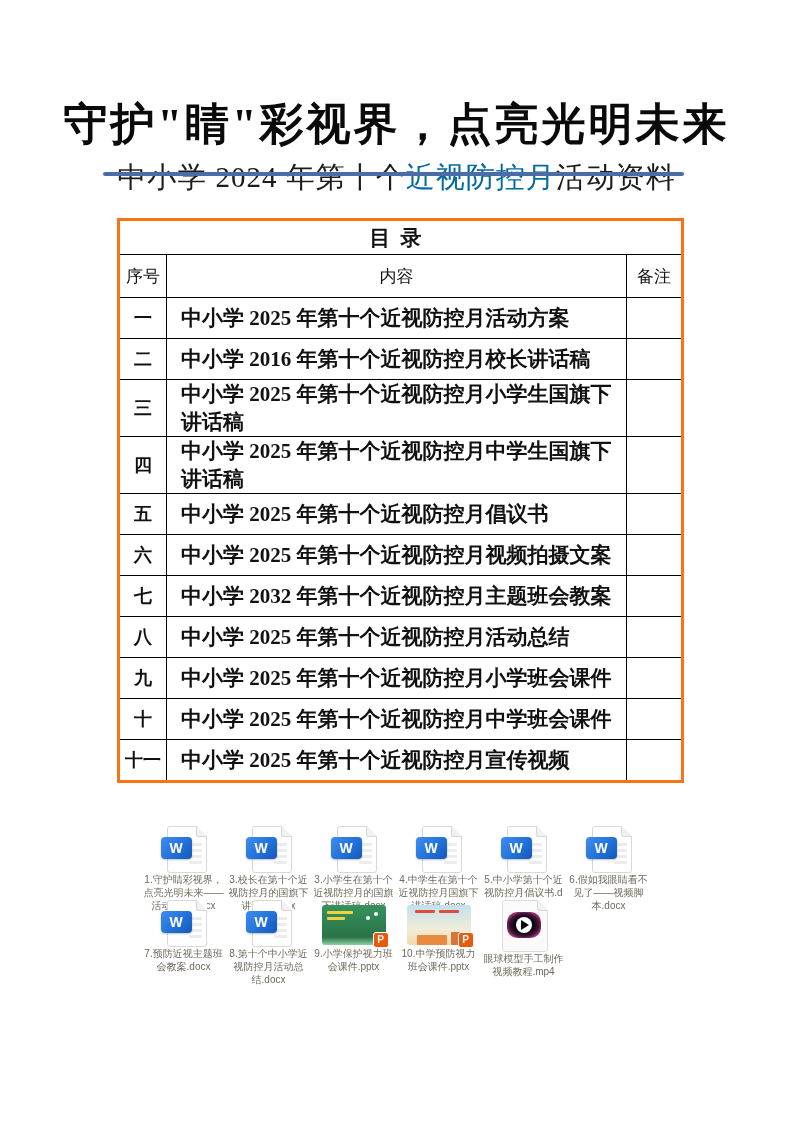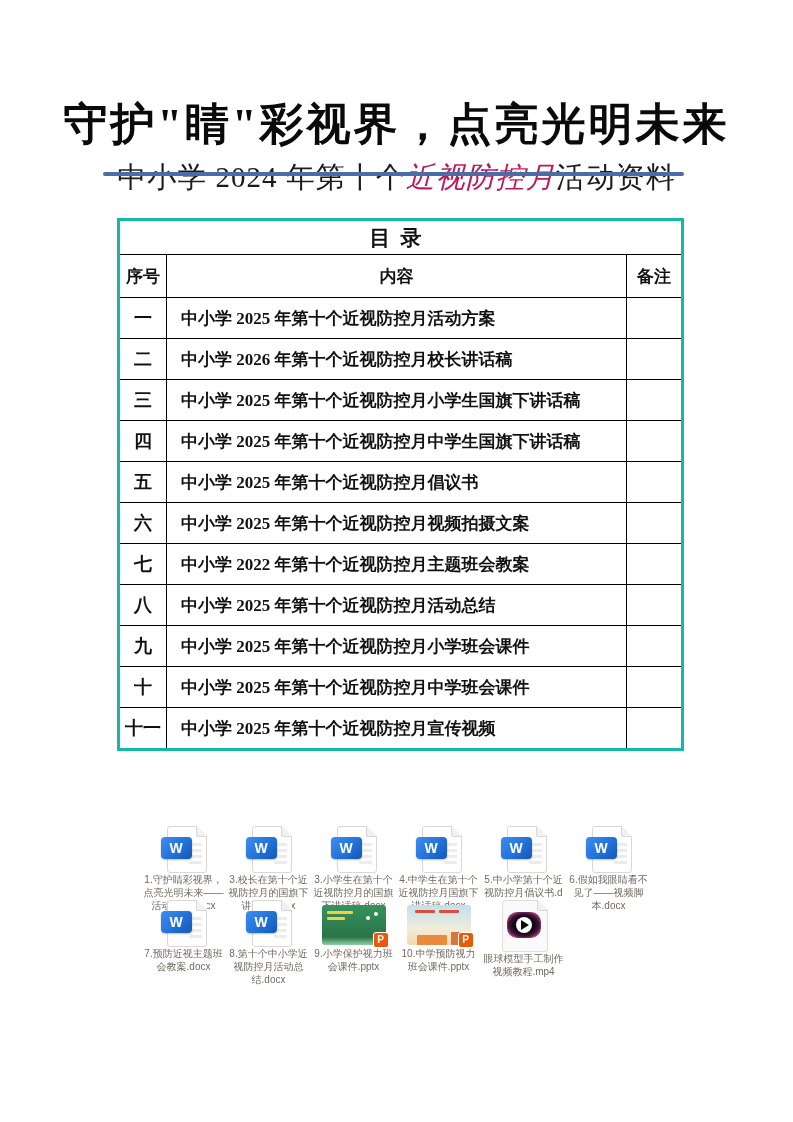--- a/index.html
+++ b/index.html
@@ -15,41 +15,41 @@
     margin:96px 0 0 0;text-align:center;
     font-size:44px;font-weight:bold;letter-spacing:3px;
     font-family:"Liberation Serif","DejaVu Serif",serif;
     color:#0a0a0a;line-height:1.3;
   }
   .subtitle-wrap{text-align:center;margin-top:6px;}
   .subtitle{
     position:relative;display:inline-block;
     font-size:29px;letter-spacing:1px;color:#1c1c1c;line-height:1.25;
   }
-  .subtitle .hl{color:#be185d;font-style:italic;}
+  .subtitle .hl{color:#0369a1;}
   .strike{
     position:absolute;left:-14px;right:-8px;top:13px;height:4px;
     background:#4a6da7;border-radius:2px;
   }
 
   
   table.toc{
     border-collapse:collapse;table-layout:fixed;
     position:absolute;left:117px;top:218px;width:564px;
     font-family:"Liberation Serif","DejaVu Serif",serif;
   }
   table.toc td,table.toc th{border:1.5px solid #000;}
-  table.toc{border:3px solid #14b8a6;}
+  table.toc{border:3px solid #f97316;}
   th.toc-title{
     height:33px;font-size:21px;font-weight:bold;letter-spacing:10px;
     text-align:center;padding:0;
   }
-  tr.cols th{height:42px;font-size:17px;font-weight:bold;text-align:center;padding:0;}
+  tr.cols th{height:42px;font-size:17px;font-weight:normal;text-align:center;padding:0;}
   col.c-idx{width:48px;} col.c-content{width:460px;} col.c-note{width:56px;}
-  tr.row td{height:40px;font-size:17px;font-weight:bold;padding:0;}
+  tr.row td{height:40px;font-size:21px;font-weight:bold;padding:0;}
   tr.row td.idx{text-align:center;font-size:18px;}
   tr.row td.content{text-align:left;padding-left:14px;}
 
   
   .icons-grid{
     position:absolute;left:141px;width:512px;
     display:grid;grid-template-columns:repeat(6,85px);justify-items:center;
     font-family:"Liberation Sans","DejaVu Sans",sans-serif;
   }
   #icons-row1{top:826px;}
@@ -151,21 +151,21 @@
       </tr>
     </thead>
     <tbody id="toc-body">
         <tr class="row">
           <td class="idx">一</td>
           <td class="content">中小学 2025 年第十个近视防控月活动方案</td>
           <td class="note"></td>
         </tr>
         <tr class="row">
           <td class="idx">二</td>
-          <td class="content">中小学 2026 年第十个近视防控月校长讲话稿</td>
+          <td class="content">中小学 2016 年第十个近视防控月校长讲话稿</td>
           <td class="note"></td>
         </tr>
         <tr class="row">
           <td class="idx">三</td>
           <td class="content">中小学 2025 年第十个近视防控月小学生国旗下讲话稿</td>
           <td class="note"></td>
         </tr>
         <tr class="row">
           <td class="idx">四</td>
           <td class="content">中小学 2025 年第十个近视防控月中学生国旗下讲话稿</td>
@@ -176,21 +176,21 @@
           <td class="content">中小学 2025 年第十个近视防控月倡议书</td>
           <td class="note"></td>
         </tr>
         <tr class="row">
           <td class="idx">六</td>
           <td class="content">中小学 2025 年第十个近视防控月视频拍摄文案</td>
           <td class="note"></td>
         </tr>
         <tr class="row">
           <td class="idx">七</td>
-          <td class="content">中小学 2022 年第十个近视防控月主题班会教案</td>
+          <td class="content">中小学 2032 年第十个近视防控月主题班会教案</td>
           <td class="note"></td>
         </tr>
         <tr class="row">
           <td class="idx">八</td>
           <td class="content">中小学 2025 年第十个近视防控月活动总结</td>
           <td class="note"></td>
         </tr>
         <tr class="row">
           <td class="idx">九</td>
           <td class="content">中小学 2025 年第十个近视防控月小学班会课件</td>

